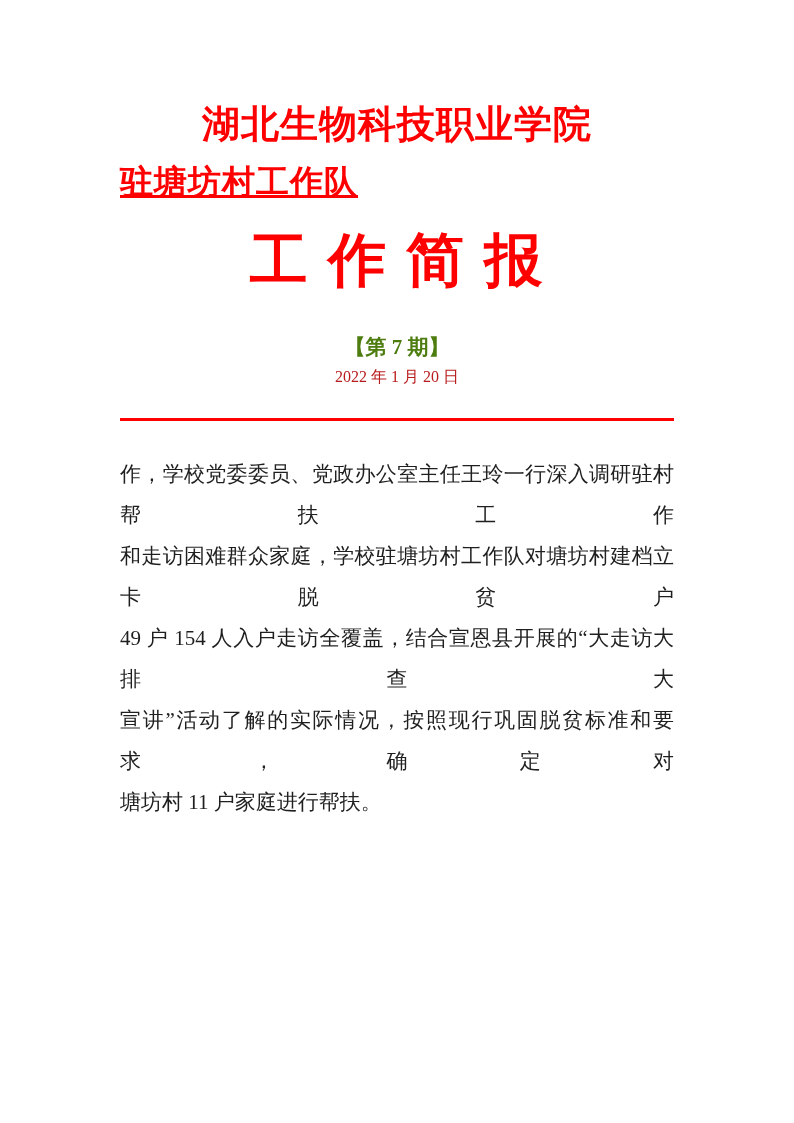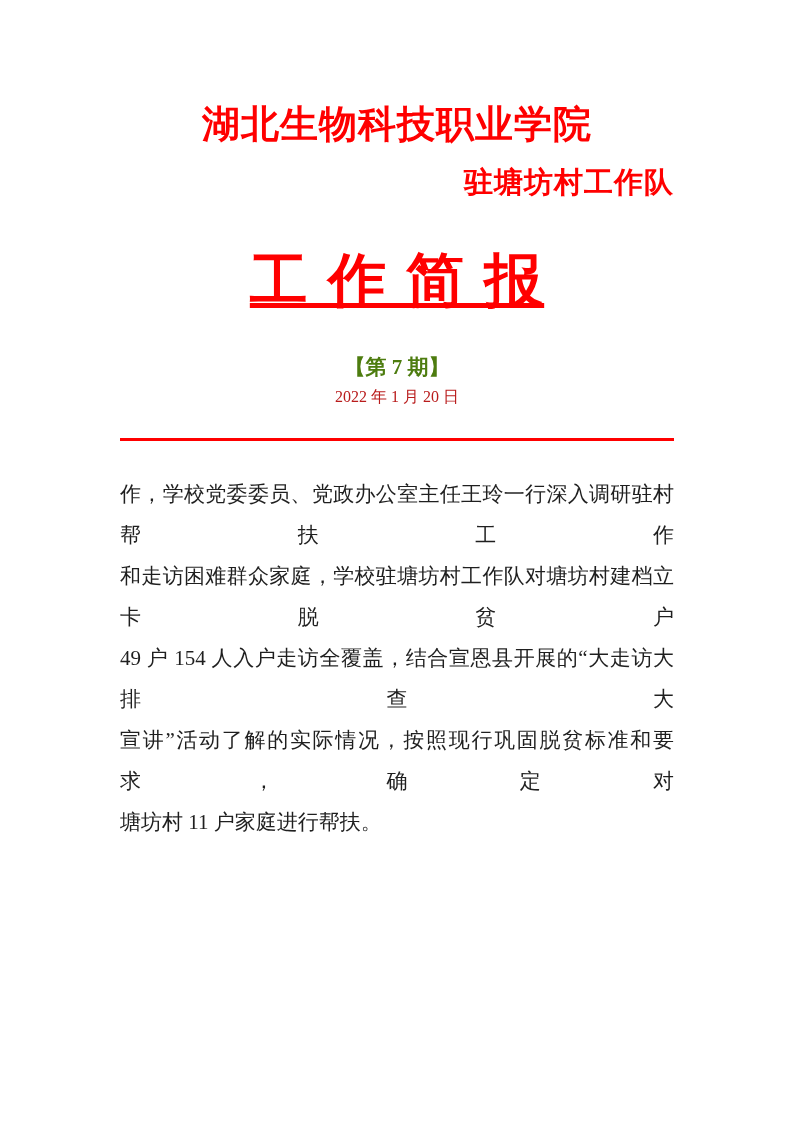--- a/index.html
+++ b/index.html
@@ -19,37 +19,37 @@
     color: #ff0000;
     font-weight: 700;
     font-size: 38px;
     line-height: 42px;
     text-align: center;
     letter-spacing: 1px;
   }
   .team-name {
     color: #ff0000;
     font-weight: 700;
-    font-size: 29px;
+    font-size: 33px;
     line-height: 42px;
     margin-top: 16px;
-    text-align: right;
+    text-align: left;
     letter-spacing: 1px;
+    text-decoration: underline;
   }
   .bulletin-title {
     color: #ff0000;
     font-weight: 700;
     font-family: "Liberation Sans", "DejaVu Sans", sans-serif;
     font-size: 58px;
     line-height: 62px;
-    margin-top: 46px;
+    margin-top: 26px;
     text-align: center;
     letter-spacing: 2px;
     white-space: nowrap;
-    text-decoration: underline;
   }
   .issue-label {
     color: #4d7c0f;
     font-weight: 700;
     font-size: 21px;
     line-height: 24px;
     margin-top: 44px;
     text-align: center;
   }
   .issue-date {

